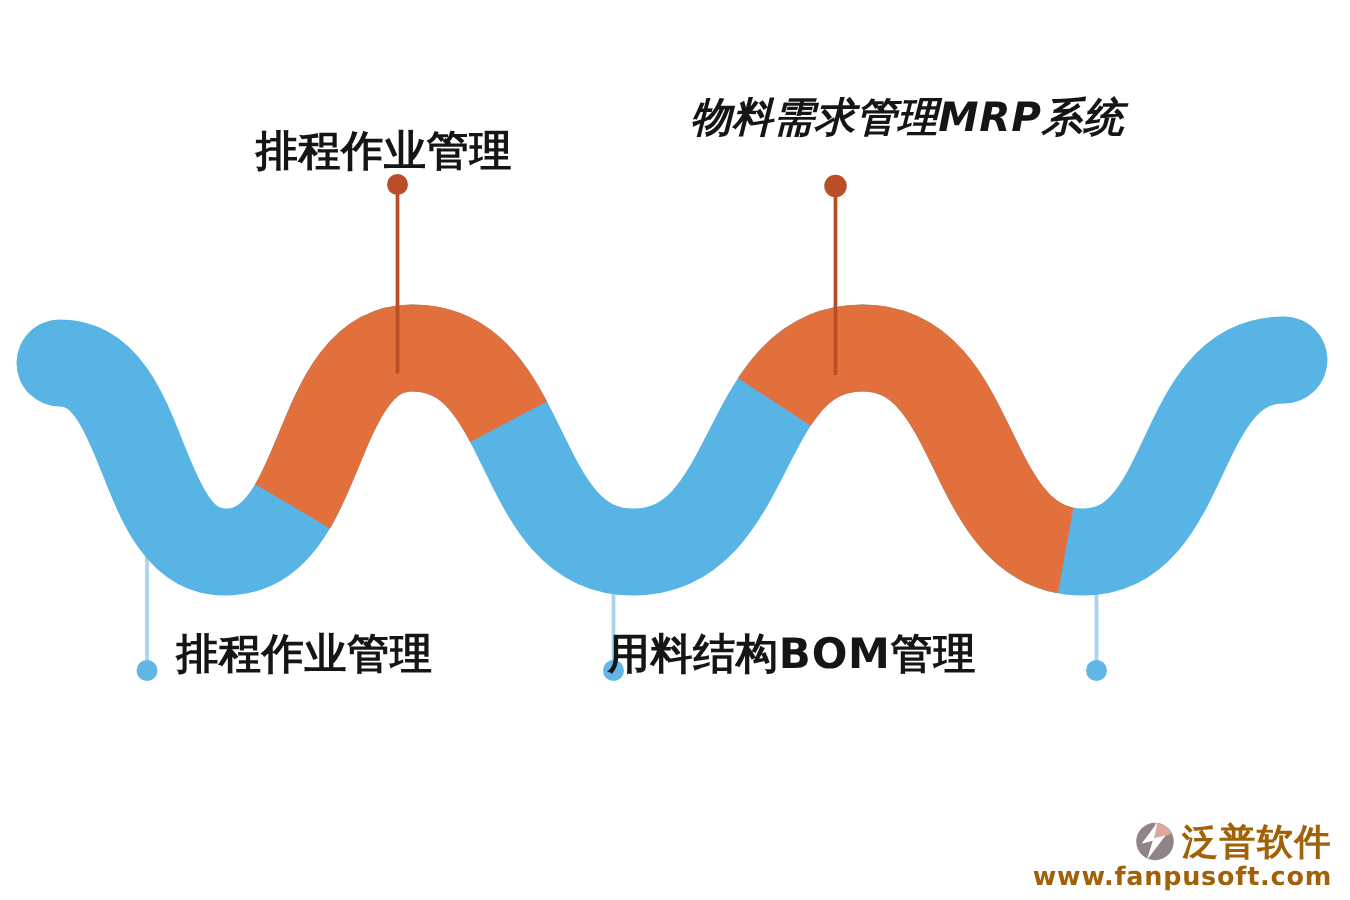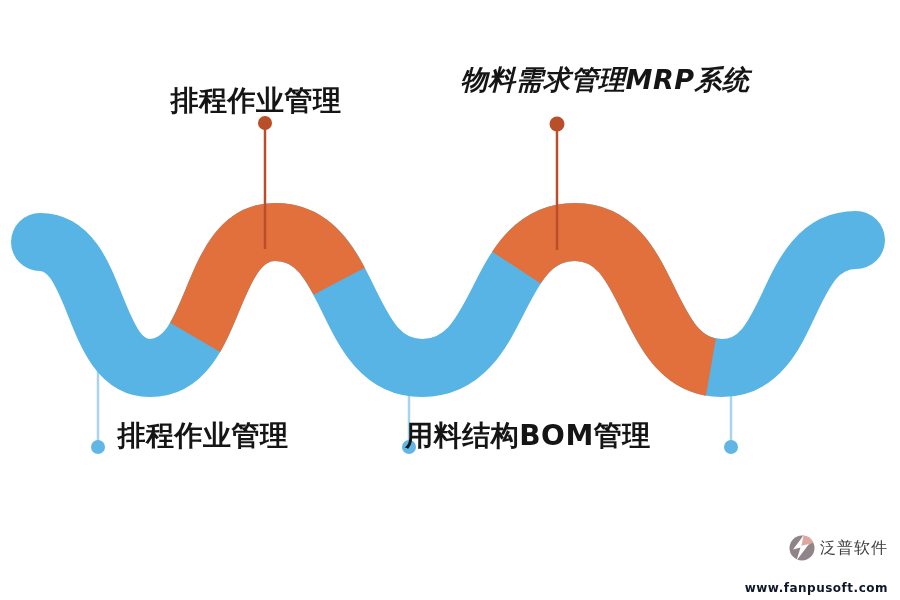--- a/index.html
+++ b/index.html
@@ -17,24 +17,24 @@
   .label-material-coding{left:203px;top:436px;}
   .label-scheduling{left:256px;top:101px;}
   .label-bom{left:528px;top:436px;}
   .label-mrp{left:605px;top:79px;}
   .label-inventory{left:746px;top:476px;}
   .watermark{
     position:absolute;right:12px;bottom:6px;text-align:right;
   }
   .watermark-row{display:flex;align-items:center;justify-content:flex-end;gap:5px;}
   .watermark-name{
-    font-size:16px;font-weight:400;color:#404040;letter-spacing:1px;line-height:1;
+    font-size:24px;font-weight:700;color:#a16207;letter-spacing:1px;line-height:1;
   }
   .watermark-url{
-    font-size:12px;font-weight:700;color:#0f172a;letter-spacing:0.5px;margin-top:21px;line-height:1;
+    font-size:17px;font-weight:700;color:#a16207;letter-spacing:0.5px;margin-top:3px;line-height:1;
   }
 </style>
 </head>
 <body>
 
 <div class="stage">
 
   <svg class="wave-svg" width="900" height="600" viewBox="0 0 900 600">
 
     <g>

